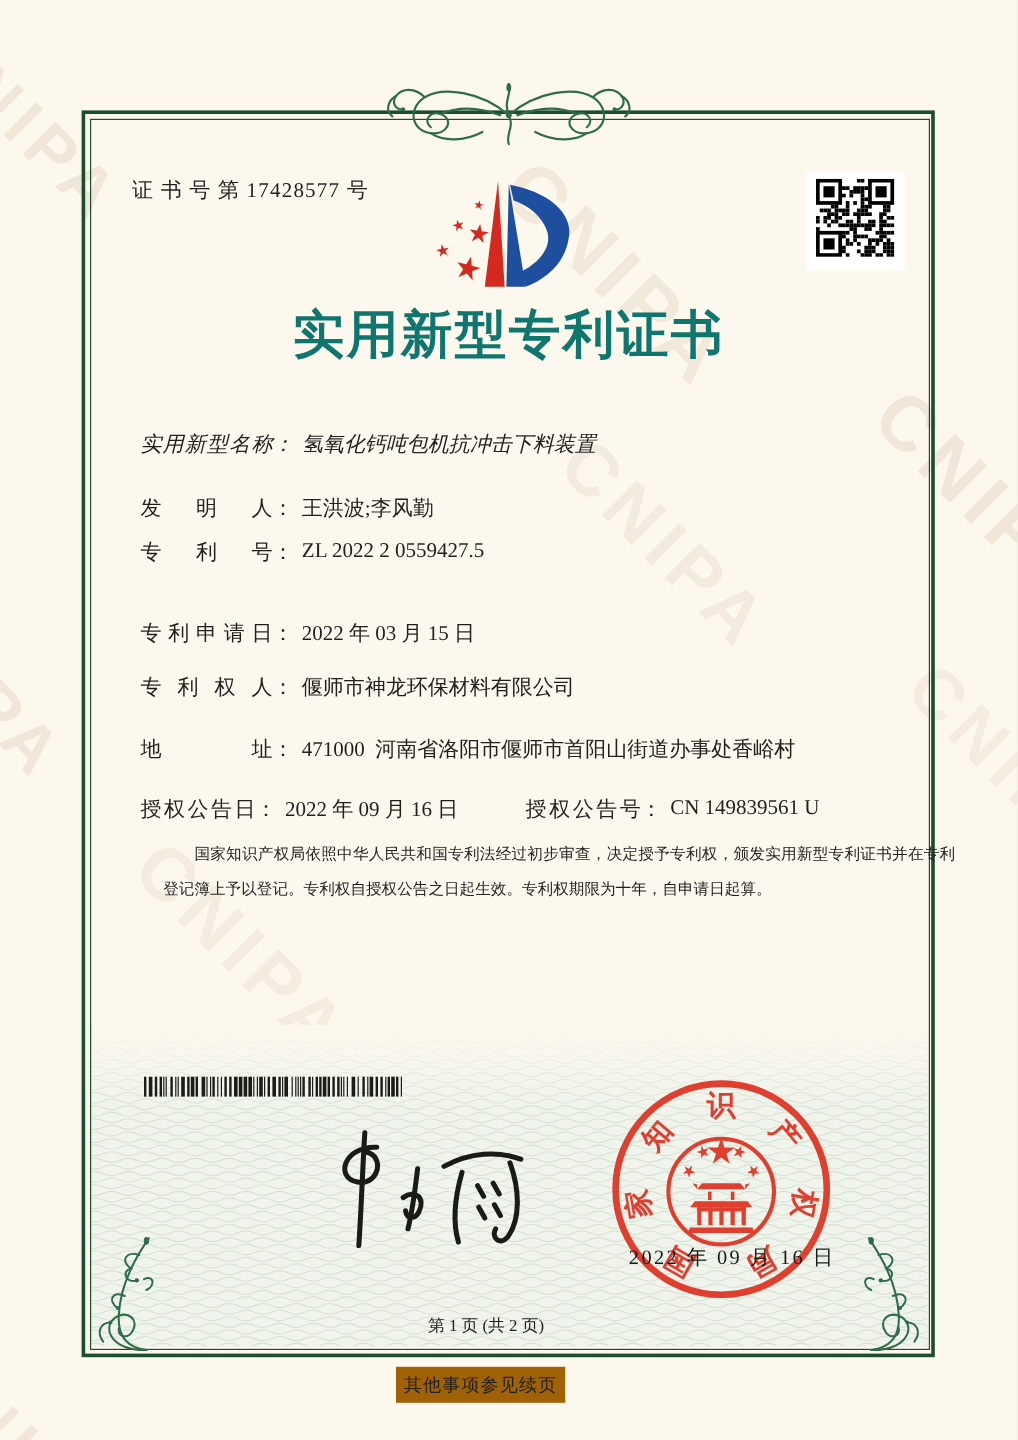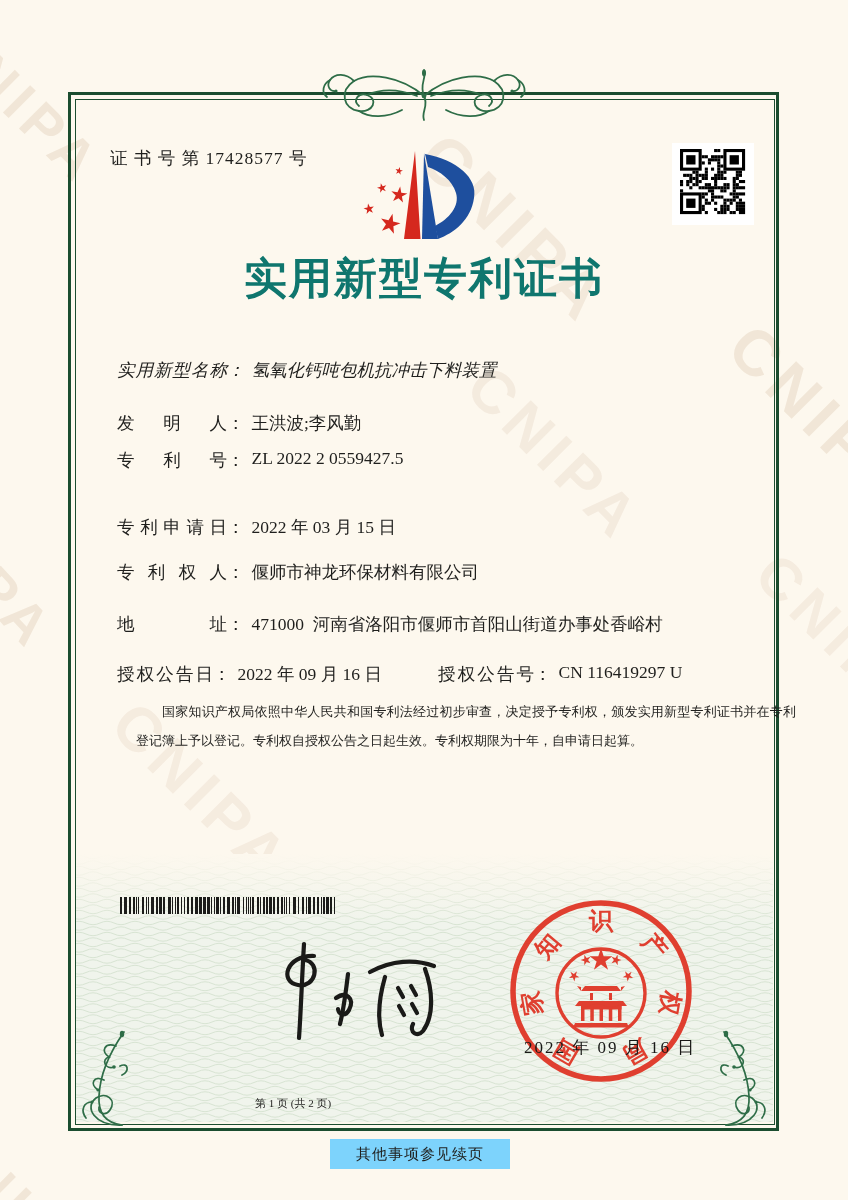--- a/index.html
+++ b/index.html
@@ -32,22 +32,22 @@
   .grant-right .f-label{width:96px;}
   
   .body-text{position:absolute;left:100px;top:698px;width:660px;font-size:13px;line-height:28.5px;margin-left:36px;}
   .body-text p{margin:0;text-indent:2em;text-align:justify;}
   .barcode{position:absolute;left:120px;top:897px;}
   .director{position:absolute;left:124px;top:966px;font-size:17px;letter-spacing:4px;line-height:33px;}
   .signature{position:absolute;left:252px;top:936px;}
   .seal{position:absolute;left:506px;top:896px;opacity:.93;}
   .seal-date{position:absolute;left:524px;top:1036px;font-size:17px;letter-spacing:2px;
       color:#181816;white-space:pre-wrap;}
-  .page-info{position:absolute;left:255px;top:1096px;width:300px;font-size:11px;white-space:pre-wrap;font-family:Liberation Serif, serif;}
-  .footer-note{position:absolute;left:330px;top:1139px;width:180px;height:30px;background:#7dd3fc;
+  .page-info{position:absolute;left:255px;top:1096px;width:300px;text-align:center;font-size:14px;white-space:pre-wrap;font-family:Liberation Serif, serif;}
+  .footer-note{position:absolute;left:330px;top:1139px;width:141px;height:30px;background:#a16207;
       display:flex;align-items:center;justify-content:center;font-size:15px;letter-spacing:1px;}
   .orn{position:absolute;pointer-events:none;}
   .orn-br{transform:scaleX(-1);}
 </style>
 </head>
 <body>
 
 <div class="page">
 
   <div class="wm" style="left:-30px;top:6px;font-size:56px;transform:rotate(45deg);">CNIPA</div>
@@ -373,21 +373,21 @@
       <span class="f-label">专利权人</span><span class="f-colon">：</span><span class="f-value">偃师市神龙环保材料有限公司</span>
     </div>
     <div class="f-row" style="top:260px;">
       <span class="f-label">地址</span><span class="f-colon">：</span><span class="f-value">471000  河南省洛阳市偃师市首阳山街道办事处香峪村</span>
     </div>
     <div class="f-row" style="top:310px;width:650px;">
       <span>
         <span class="f-label" style="width:96px;">授权公告日</span><span class="f-colon">：</span><span class="f-value">2022 年 09 月 16 日</span>
       </span>
       <span class="grant-right">
-        <span class="f-label">授权公告号</span><span class="f-colon">：</span><span class="f-value">CN 116419297 U</span>
+        <span class="f-label">授权公告号</span><span class="f-colon">：</span><span class="f-value">CN 149839561 U</span>
       </span>
     </div>
   </div>
 
   <div class="body-text">
     <p>国家知识产权局依照中华人民共和国专利法经过初步审查，决定授予专利权，颁发实用新型专利证书并在专利登记簿上予以登记。专利权自授权公告之日起生效。专利权期限为十年，自申请日起算。</p>
   </div>
 
   <div class="barcode" id="barcode-host"><svg width="218" height="17">
         <rect x="0" y="0" width="2" height="17" fill="#1c1c1a"></rect>

